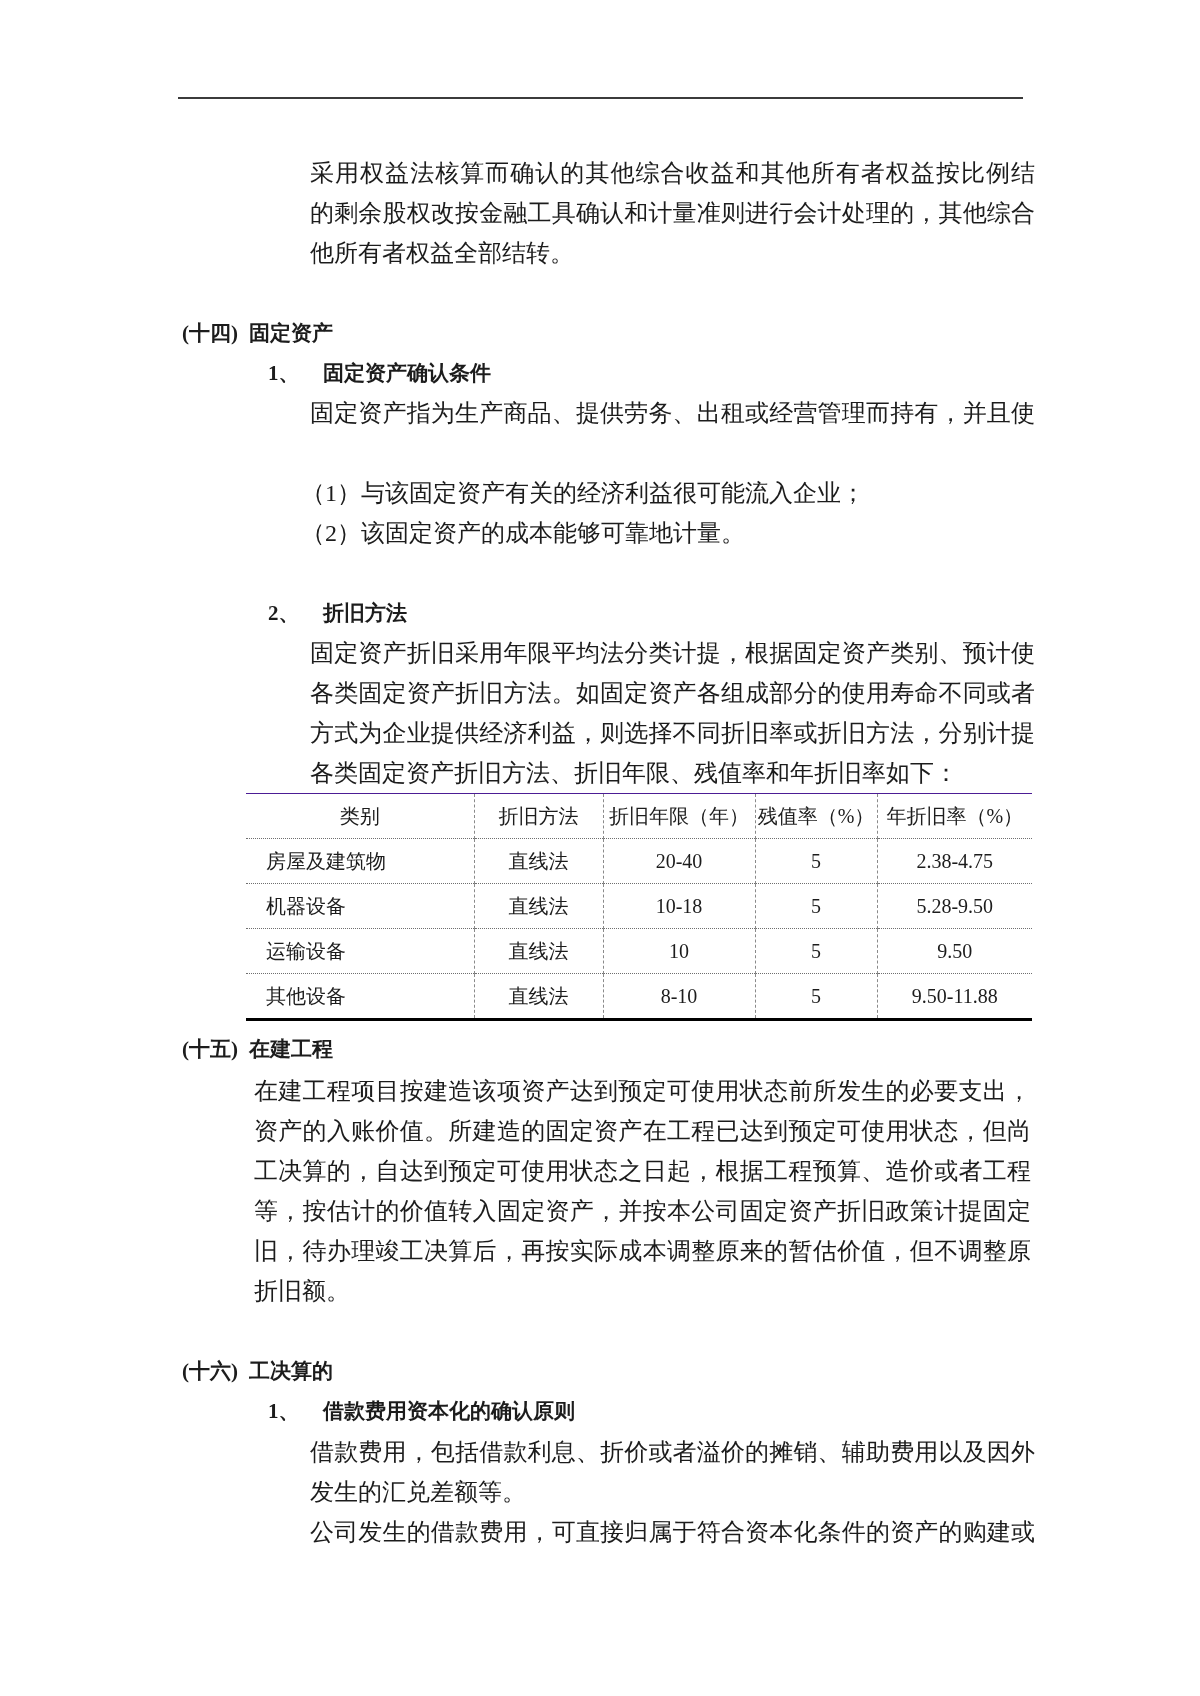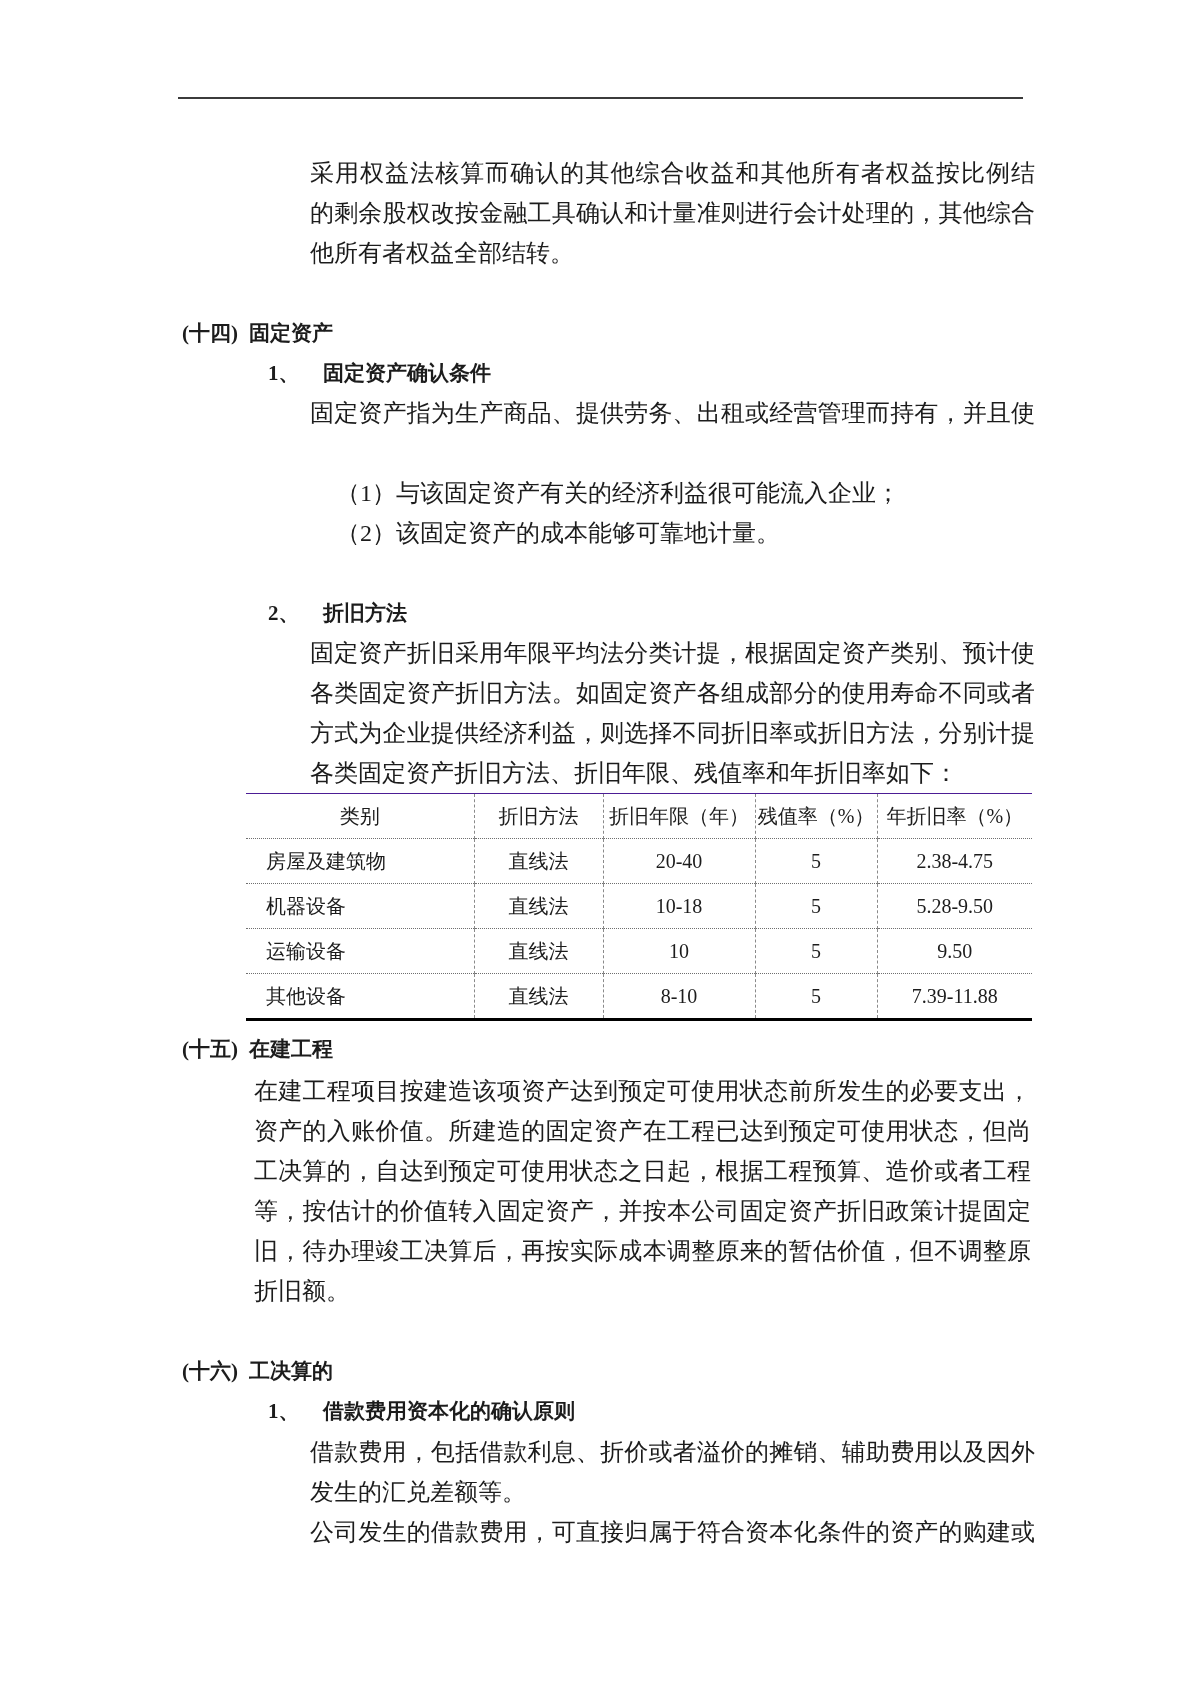--- a/index.html
+++ b/index.html
@@ -92,21 +92,21 @@
   </div>
 
   <div class="block item-heading" style="left:268px; top:353px;">
     <span class="item-num">1、</span><span>固定资产确认条件</span>
   </div>
 
   <div class="block" style="left:310px; top:393px; width:725px;">
     <div class="ln j">固定资产指为生产商品、提供劳务、出租或经营管理而持有，并且使用寿命超</div>
   </div>
 
-  <div class="block" style="left:336px; top:473px; width:725px;">
+  <div class="block" style="left:301px; top:473px; width:725px;">
     <div class="ln">（1）与该固定资产有关的经济利益很可能流入企业；</div>
     <div class="ln">（2）该固定资产的成本能够可靠地计量。</div>
   </div>
 
   <div class="block item-heading" style="left:268px; top:593px;">
     <span class="item-num">2、</span><span>折旧方法</span>
   </div>
 
   <div class="block" style="left:310px; top:633px; width:725px;">
     <div class="ln j">固定资产折旧采用年限平均法分类计提，根据固定资产类别、预计使用寿命和</div>
@@ -151,21 +151,21 @@
         <td>直线法</td>
         <td>10</td>
         <td>5</td>
         <td>9.50</td>
       </tr>
       <tr>
         <td class="cat">其他设备</td>
         <td>直线法</td>
         <td>8-10</td>
         <td>5</td>
-        <td>7.39-11.88</td>
+        <td>9.50-11.88</td>
       </tr>
     </tbody>
       </table>
   </div>
 
   <div class="block sec-heading" style="left:182px; top:1029px;">
     <span class="sec-num">(十五)</span><span>在建工程</span>
   </div>
 
   <div class="block" style="left:254px; top:1071px; width:777px;">

